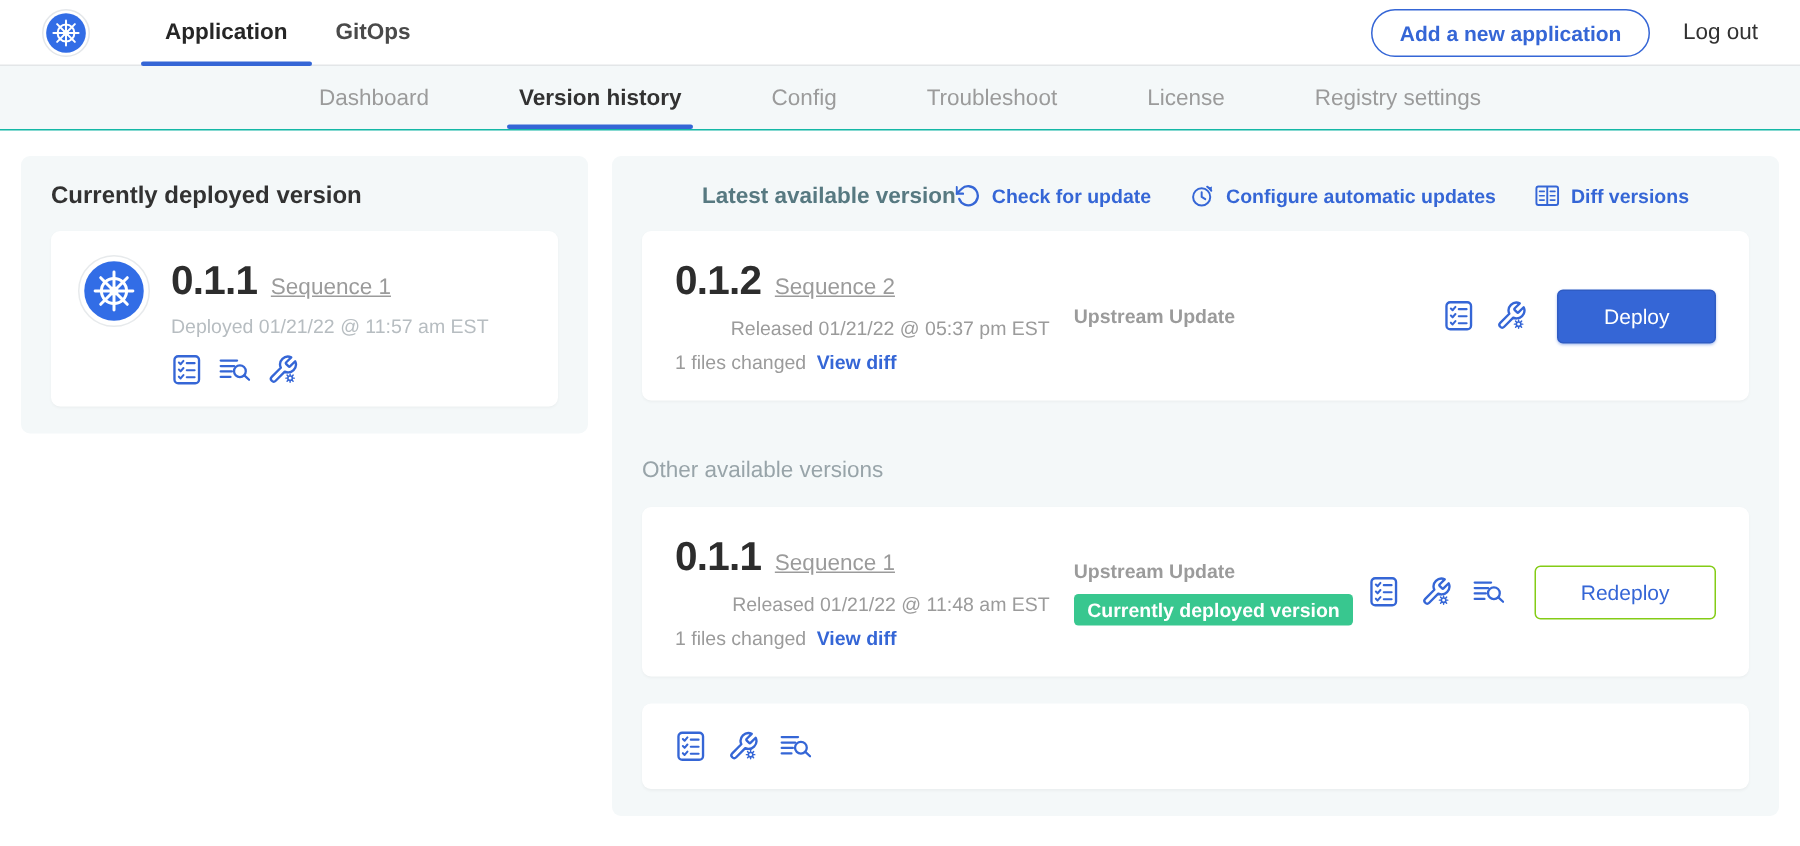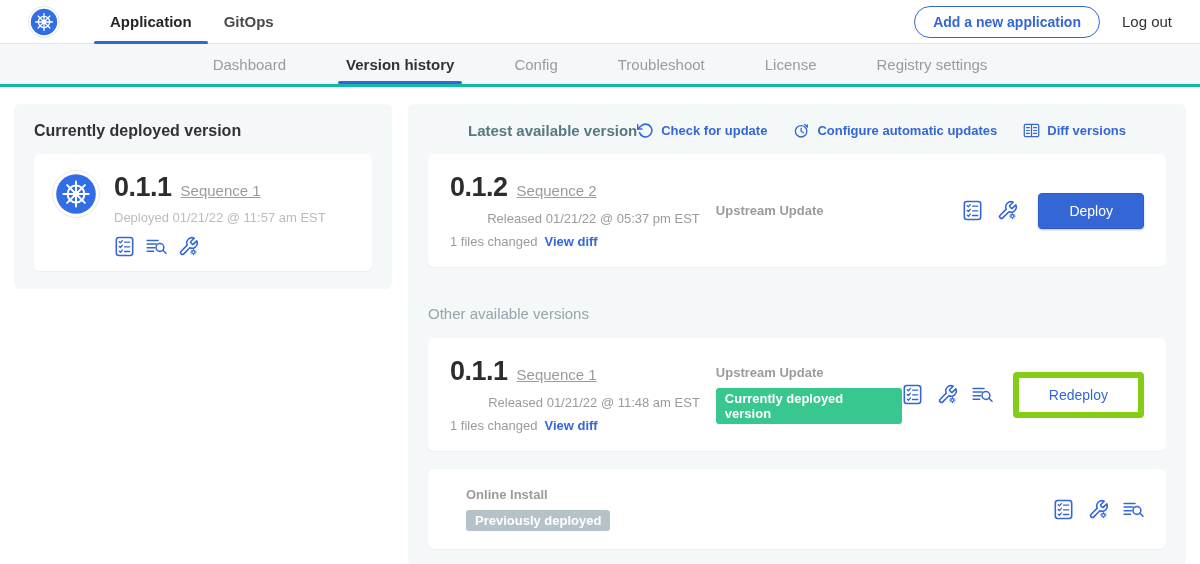--- a/index.html
+++ b/index.html
@@ -17,21 +17,21 @@
   .top-tab.active { color:#262626; }
   .top-tab.active::after { content:""; position:absolute; left:0; right:0; bottom:-1px;
     height:3px; background:#3566d6; border-radius:2px; }
   .topbar-right { margin-left:auto; display:flex; align-items:center; gap:22px; }
   .pill-btn { border:1px solid #3566d6; color:#3566d6; background:#fff;
     font-size:14px; font-weight:700; border-radius:17px; padding:7px 18px; cursor:pointer;
     font-family:"Liberation Sans", sans-serif; }
   .logout { font-size:15px; color:#323232; cursor:pointer; }
 
   
-  .subnav { height:43px; background:#f4f8f9; border-bottom:3px solid #14b8a6;
+  .subnav { height:43px; background:#f4f8f9; border-bottom:1px solid #14b8a6;
     display:flex; justify-content:center; }
   .subnav-inner { display:flex; gap:44px; }
   .sub-item { display:flex; align-items:center; padding:0 8px; font-size:15px;
     color:#9b9b9b; position:relative; cursor:pointer; }
   .sub-item.active { color:#323232; font-weight:700; }
   .sub-item.active::after { content:""; position:absolute; left:0; right:0; bottom:0;
     height:3px; background:#3566d6; border-radius:2px; }
 
   
   .content { display:flex; align-items:flex-start; gap:16px; padding:17px 14px 0 14px; }
@@ -75,21 +75,21 @@
   .source { font-size:13px; font-weight:700; color:#9b9b9b; }
   .badge { display:inline-block; margin-top:8px; font-size:13px; font-weight:700;
     color:#fff; border-radius:3px; padding:3px 9px; }
   .badge.green { background:#38c78f; }
   .badge.gray { background:#b5c3c8; }
   .vc-right { display:flex; align-items:center; gap:14px; }
   .btn { font-family:"Liberation Sans", sans-serif; font-size:14px; font-weight:400;
     border-radius:4px; padding:9px 30px; cursor:pointer; }
   .btn.primary { background:#3566d6; color:#fff; border:1px solid #2f5cc4;
     box-shadow:0 1px 2px rgba(53,102,214,.4); margin-left:6px; }
-  .btn.outline { background:#fff; color:#3566d6; border:6px solid #84cc16; margin-left:6px; }
+  .btn.outline { background:#fff; color:#3566d6; border:1px solid #84cc16; margin-left:6px; }
 
   .other-title { margin-top:38px; font-size:15px; color:#98a4a9; }
   .other-wrap .v-card:first-of-type { margin-top:16px; }
 </style>
 </head>
 <body>
 
 <svg width="0" height="0" style="position:absolute">
   <defs>
     <symbol id="i-k8s" viewBox="0 0 36 36">
@@ -353,24 +353,20 @@
           <span class="b-icon">
               <svg>
                 <use href="#i-logs"></use>
               </svg>
             </span>
           <button class="btn outline">Redeploy</button>
         </div>
       </div>
 
       <div class="v-card">
-        <div class="vc-mid">
-          <div class="source">Online Install</div>
-          <span class="badge gray">Previously deployed</span>
-        </div>
         <div class="vc-right">
           <span class="b-icon">
               <svg>
                 <use href="#i-preflight"></use>
               </svg>
             </span>
           <span class="b-icon">
               <svg>
                 <use href="#i-config"></use>
               </svg>

